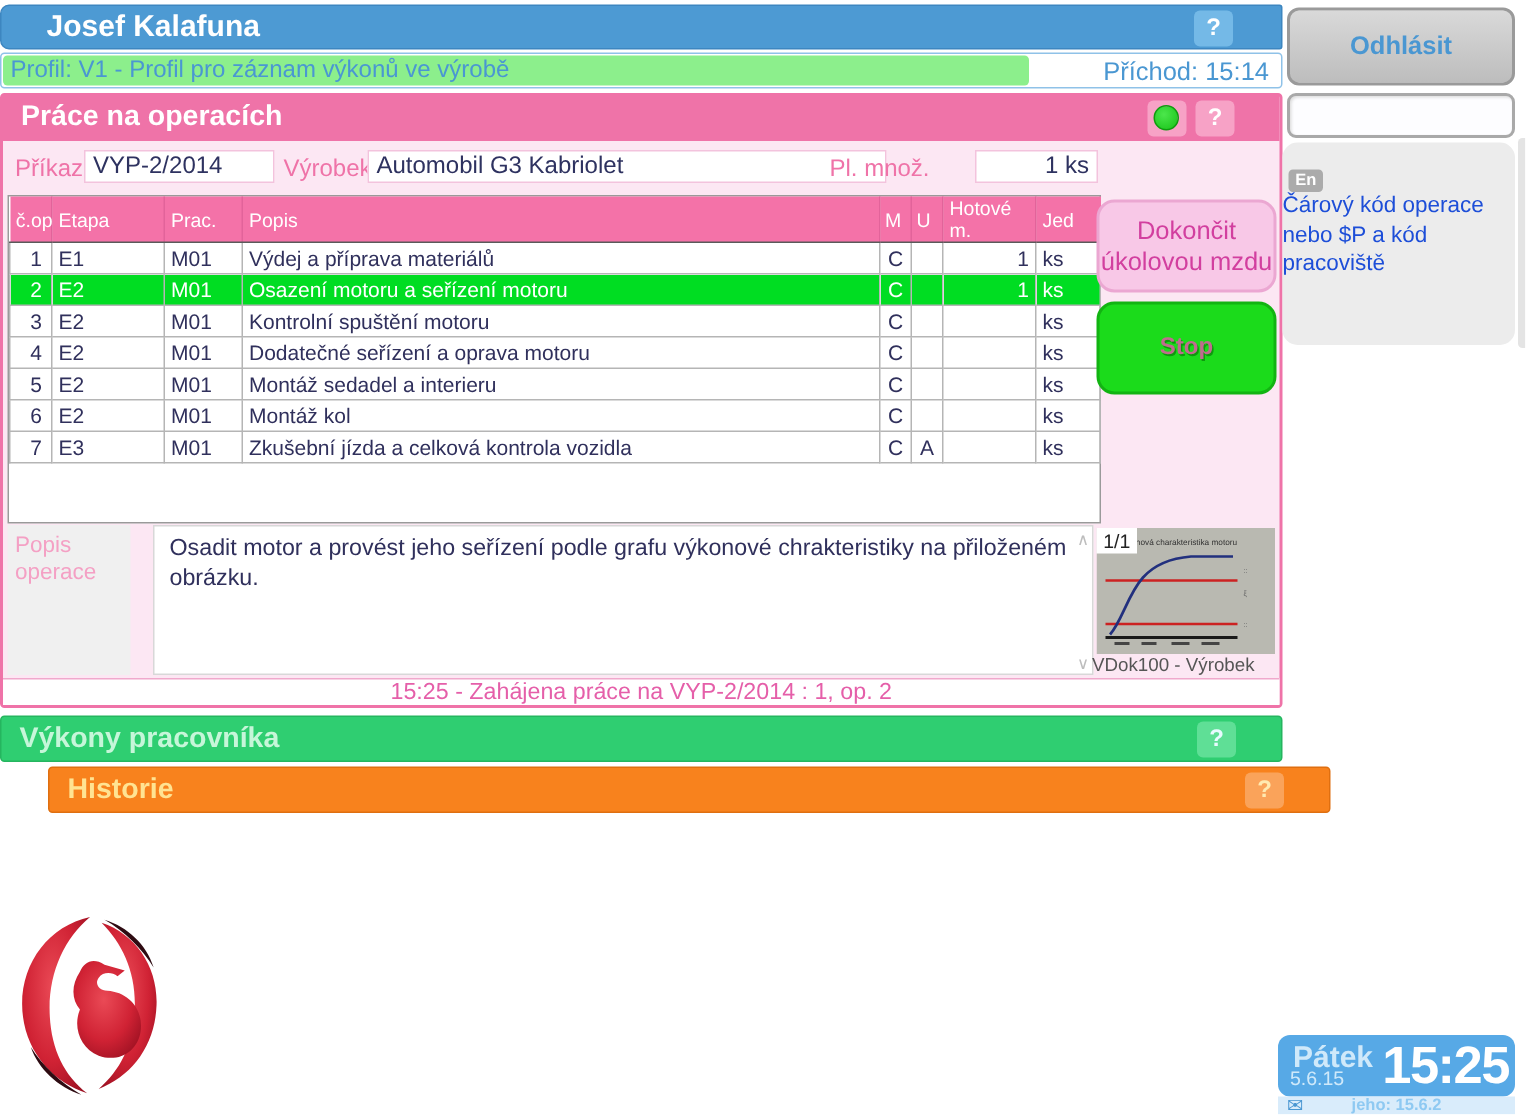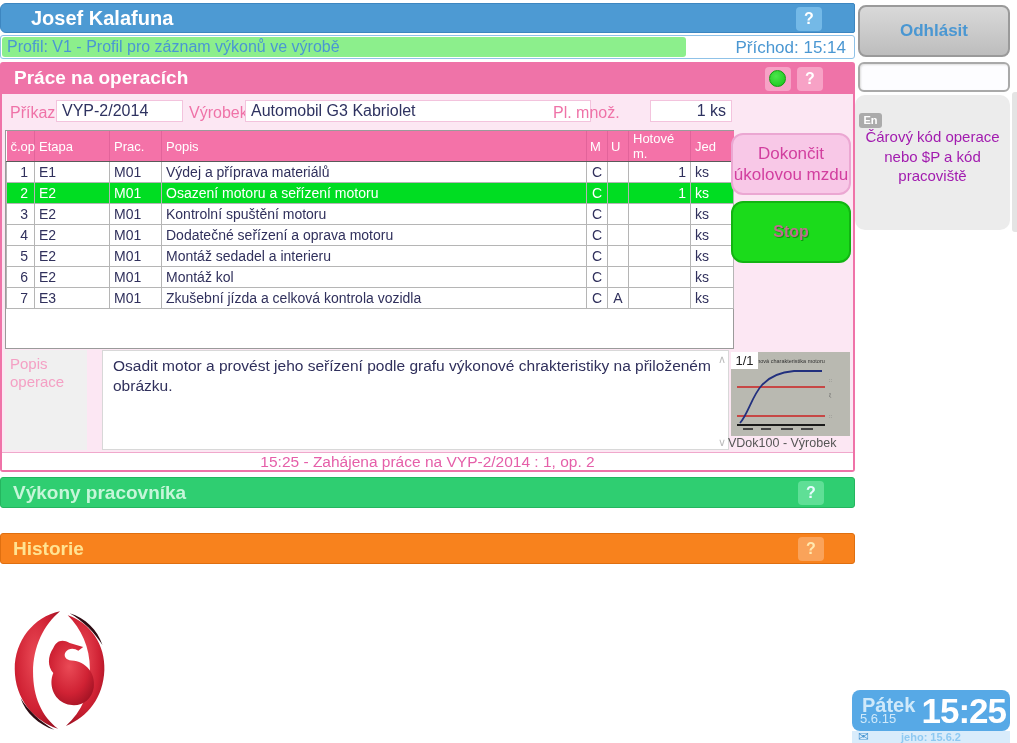--- a/index.html
+++ b/index.html
@@ -66,34 +66,34 @@
 
   .status-strip { position:absolute; left:0; top:388px; width:851px; height:18px; background:#fff;
     border-top:1px solid #f0a8cc; color:#e55fa9; font-size:15.5px; line-height:17px; text-align:center; }
 
   
   .bar { position:absolute; left:0; width:855px; height:31px; border-radius:3px; cursor:pointer; }
   .bar .t { position:absolute; left:12px; top:4px; font-size:19px; font-weight:bold; }
   .bar-green { top:477px; background:#2fce71; border:1px solid #25b55f; }
   .bar-green .t { color:#c6f6d9; }
   .help-green { right:30px; top:3px; background:#5fdf96; color:#e8fbff; }
-  .bar-orange { top:533px; background:#f8821d; border:1px solid #df6f10; }
+  .bar-orange { top:511px; background:#f8821d; border:1px solid #df6f10;margin-left:32px; }
   .bar-orange .t { color:#ffe392; }
   .help-orange { right:30px; top:3px; background:#faa35a; color:#ffe9b0; }
 
   
   .logout-btn { position:absolute; left:858px; top:5px; width:152px; height:52px; border-radius:8px;
     background:linear-gradient(#d9d9d9,#bdbdbd); border:2px solid #9a9a9a; color:#4a97d2;
     font-size:17px; font-weight:bold; text-align:center; line-height:48px; cursor:pointer; }
   .barcode-input { position:absolute; left:858px; top:62px; width:152px; height:30px; border-radius:6px;
     border:2px solid #a9a9a9; background:#fdfdff; box-shadow:inset 1px 1px 2px #ddd; font-size:15px; padding:0 6px; }
   .hint-panel { position:absolute; left:855px; top:95px; width:155px; height:135px; background:#ececec; border-radius:10px; }
   .lang-badge { position:absolute; left:4px; top:2px; width:23px; height:15px; background:#ababab; border-radius:3px;
     color:#fff; font-size:11px; font-weight:bold; text-align:center; line-height:15px;margin-top:16px; }
-  .hint-text { position:absolute; left:0; top:32px; width:100%; text-align:center; color:#a21caf; font-size:15px; line-height:1.3; }
+  .hint-text { position:absolute; left:0; top:32px; width:100%; color:#1d4ed8; font-size:15px; line-height:1.3; }
   .edge-strip { position:absolute; left:1012px; top:92px; width:5px; height:140px; background:#e4e4e4; border-radius:3px 0 0 3px; }
 
   
   .clock { position:absolute; left:852px; top:690px; width:158px; height:41px; background:#57a9e6; border-radius:8px; }
   .clock .day { position:absolute; left:10px; top:4px; color:#cfe9fa; font-size:20px; font-weight:bold; }
   .clock .date { position:absolute; left:8px; top:21px; color:#cfe9fa; font-size:13px; }
   .clock .time { position:absolute; right:4px; top:0px; color:#fff; font-size:35px; font-weight:bold; letter-spacing:-1px; line-height:41px; }
   .verze-strip { position:absolute; left:852px; top:731px; width:158px; height:12px; background:#d9ecfb; }
   .verze-strip .v { display:block; text-align:center; color:#8ec9f2; font-size:11px; font-weight:bold; line-height:12px; }
   .mail-icon { position:absolute; left:6px; top:-2px; color:#4a97d2; font-size:13px; }

